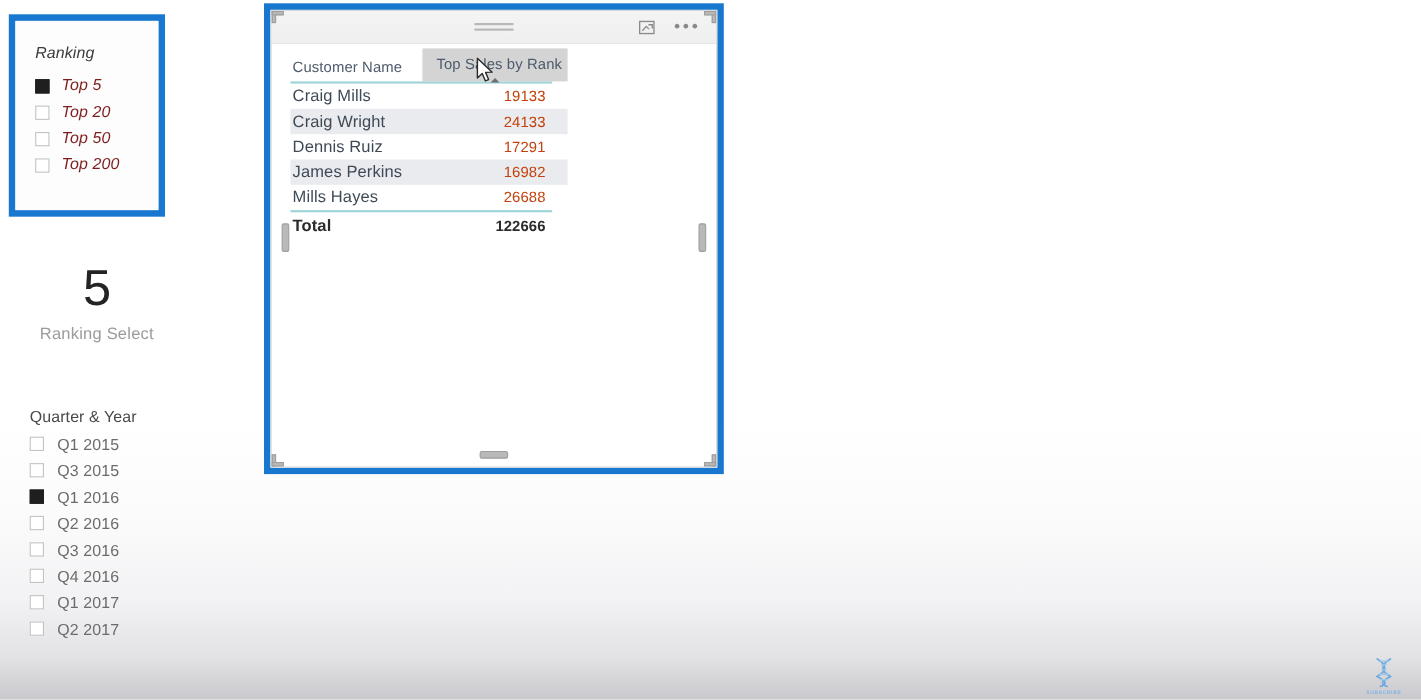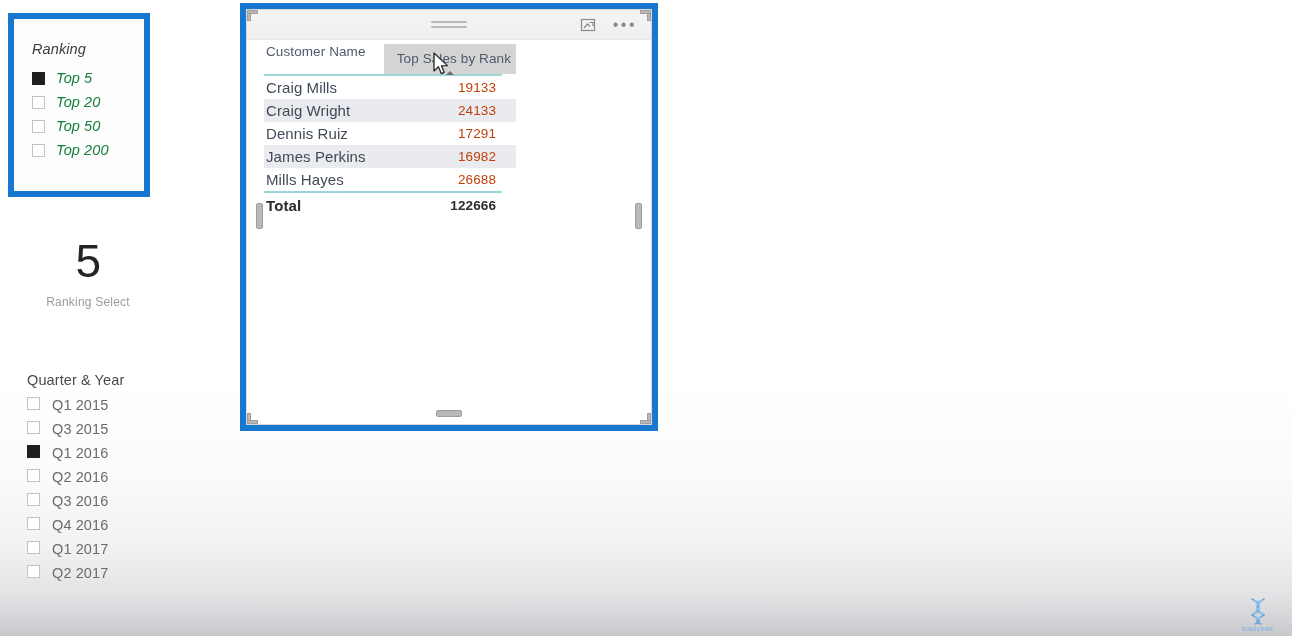--- a/index.html
+++ b/index.html
@@ -59,21 +59,21 @@
     background: #ffffff;
     flex: 0 0 auto;
     margin-right: 11px;
   }
   .chk.checked {
     background: #1f1f1f;
     border-color: #1f1f1f;
   }
   .slicer-label {
     font-size: 14.5px;
-    color: #15803d;
+    color: #7f1d1d;
     letter-spacing: .1px;
     white-space: nowrap;
   }
 
   
   #card-visual {
     position: absolute;
     left: 8px;
     top: 236px;
     width: 160px;
@@ -81,21 +81,21 @@
     text-align: center;
   }
   .card-value {
     font-size: 46px;
     color: #252423;
     font-weight: 400;
     line-height: 50px;
     letter-spacing: -.5px;
   }
   .card-label {
-    font-size: 12px;
+    font-size: 15px;
     color: #9b9b9b;
     margin-top: 9px;
     letter-spacing: .2px;
   }
 
   
   #quarter-slicer {
     position: absolute;
     left: 27px;
     top: 372px;
@@ -184,21 +184,21 @@
 
   
   .tbl {
     position: absolute;
     left: 17px;
     top: 34px;
     width: 252px;
   }
   .tbl-head {
     display: flex;
-    align-items: flex-start;
+    align-items: flex-end;
     height: 30px;
   }
   .th {
     font-size: 13.5px;
     color: #4d5b6b;
     padding-bottom: 6px;
     letter-spacing: .1px;
     white-space: nowrap;
     cursor: pointer;
   }

